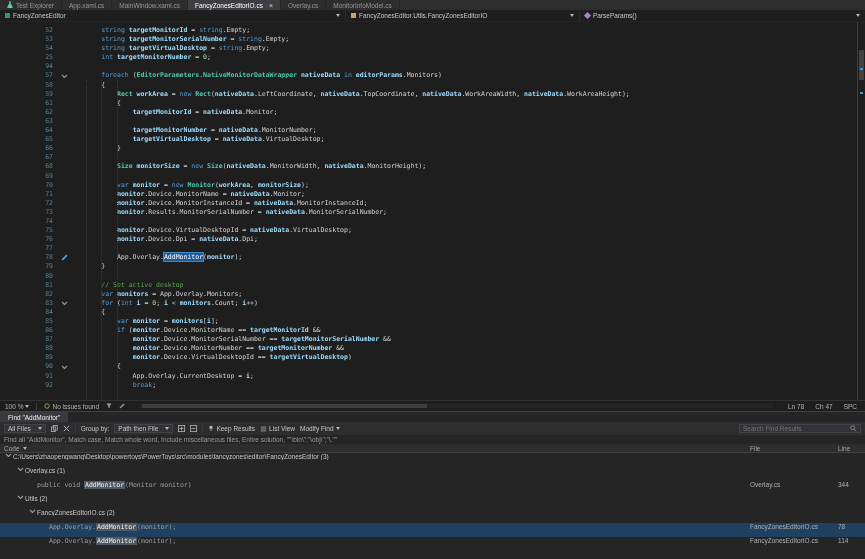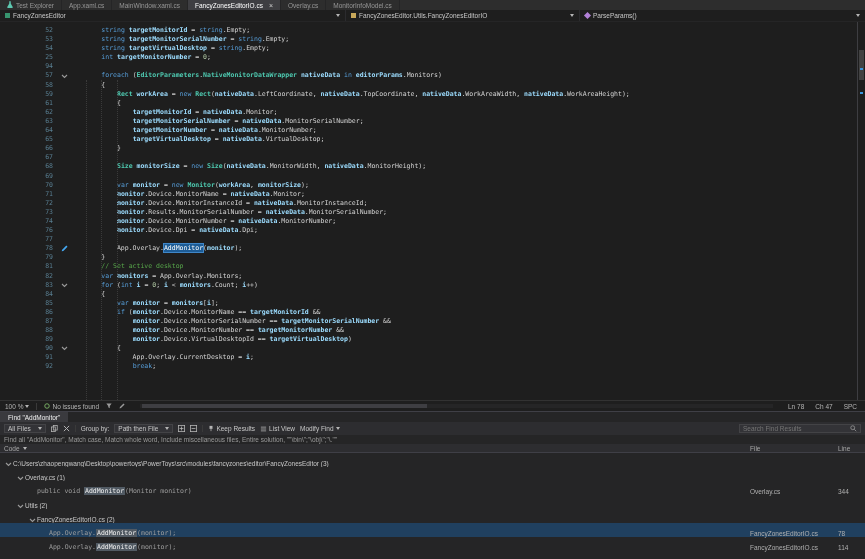--- a/index.html
+++ b/index.html
@@ -59,21 +59,21 @@
   .combo .caret{margin-left:2px}
   .tbtn{display:flex;align-items:center;gap:2px;white-space:nowrap}
   .searchbox{margin-left:auto;width:122px;height:9px;background:#333337;border:1px solid #434346;display:flex;align-items:center;padding:0 3px;gap:2px}
   .searchbox input{flex:1;background:transparent;border:none;outline:none;color:#9d9d9d;font-size:6.5px;font-family:"Liberation Sans",sans-serif;min-width:0}
   .fsummary{height:9px;display:flex;align-items:center;padding:0 4px;font-size:6.5px;color:#9a9a9a;flex:none;white-space:nowrap;overflow:hidden}
   .fcolhead{height:9px;position:relative;font-size:6.5px;color:#a8a8a8;background:#2d2d30;border-bottom:1px solid #3f3f46;flex:none}
   .fcolhead .codecol{position:absolute;left:4px;top:0;bottom:0;display:flex;align-items:center;gap:3px}
   .colfile{position:absolute;left:750px;top:0;bottom:0;display:flex;align-items:center}
   .colline{position:absolute;left:838px;top:0;bottom:0;display:flex;align-items:center}
   .frows{flex:1;overflow:hidden}
-  .frow{height:14px;display:flex;align-items:flex-end;position:relative;font-size:6.5px;color:#c8c8c8;white-space:nowrap}
+  .frow{height:14px;display:flex;align-items:flex-start;position:relative;font-size:6.5px;color:#c8c8c8;white-space:nowrap}
   .frow.sel{background:#20405f}
   .ind{flex:none;display:inline-block}
   .chv{width:9px;flex:none;display:flex;justify-content:center;align-items:center}
   .ftxt{overflow:hidden}
   .ftxt.mono{font-family:"DejaVu Sans Mono",monospace;color:#9d9d9d}
   .rhl{background:#515a63;color:#f0f0f0;padding:0 1px}
   .fcol{position:absolute;left:750px;color:#b0b0b0}
   .lcol{position:absolute;left:838px;color:#b0b0b0}
 </style>
 </head>
@@ -179,21 +179,20 @@
           <span class="code"><span class="pl">            {</span></span>
         </div>
         <div class="code-row">
           <span class="ln">62</span>
           <span class="fold"></span>
           <span class="code"><span class="pl">                </span><span class="id">targetMonitorId</span><span class="pl"> = </span><span class="id">nativeData</span><span class="pl">.Monitor;</span></span>
         </div>
         <div class="code-row">
           <span class="ln">63</span>
           <span class="fold"></span>
-          <span class="code"><span class="pl">                </span><span class="id">targetMonitorSerialNumber</span><span class="pl"> = </span><span class="id">nativeData</span><span class="pl">.MonitorSerialNumber;</span></span>
         </div>
         <div class="code-row">
           <span class="ln">64</span>
           <span class="fold"></span>
           <span class="code"><span class="pl">                </span><span class="id">targetMonitorNumber</span><span class="pl"> = </span><span class="id">nativeData</span><span class="pl">.MonitorNumber;</span></span>
         </div>
         <div class="code-row">
           <span class="ln">65</span>
           <span class="fold"></span>
           <span class="code"><span class="pl">                </span><span class="id">targetVirtualDesktop</span><span class="pl"> = </span><span class="id">nativeData</span><span class="pl">.VirtualDesktop;</span></span>
@@ -234,21 +233,25 @@
           <span class="code"><span class="pl">            </span><span class="id">monitor</span><span class="pl">.Device.MonitorInstanceId = </span><span class="id">nativeData</span><span class="pl">.MonitorInstanceId;</span></span>
         </div>
         <div class="code-row">
           <span class="ln">73</span>
           <span class="fold"></span>
           <span class="code"><span class="pl">            </span><span class="id">monitor</span><span class="pl">.Results.MonitorSerialNumber = </span><span class="id">nativeData</span><span class="pl">.MonitorSerialNumber;</span></span>
         </div>
         <div class="code-row">
           <span class="ln">74</span>
           <span class="fold"></span>
-          <span class="code"><span class="pl">            </span><span class="id">monitor</span><span class="pl">.Device.MonitorNumber = </span><span class="id">nativeData</span><span class="pl">.MonitorNumber;</span></span>
+        </div>
+        <div class="code-row">
+          <span class="ln">75</span>
+          <span class="fold"></span>
+          <span class="code"><span class="pl">            </span><span class="id">monitor</span><span class="pl">.Device.VirtualDesktopId = </span><span class="id">nativeData</span><span class="pl">.VirtualDesktop;</span></span>
         </div>
         <div class="code-row">
           <span class="ln">76</span>
           <span class="fold"></span>
           <span class="code"><span class="pl">            </span><span class="id">monitor</span><span class="pl">.Device.Dpi = </span><span class="id">nativeData</span><span class="pl">.Dpi;</span></span>
         </div>
         <div class="code-row">
           <span class="ln">77</span>
           <span class="fold"></span>
           <span class="code"></span>
@@ -259,20 +262,25 @@
             <svg width="7" height="7" viewBox="0 0 10 10">
               <path d="M1 9l2.3-.6L9.3 2.4 7.6.7 1.6 6.7z" fill="#44a8f2"></path>
             </svg>
           </span>
           <span class="code"><span class="pl">            App.Overlay.</span><span class="hl">AddMonitor</span><span class="pl">(</span><span class="id">monitor</span><span class="pl">);</span></span>
         </div>
         <div class="code-row">
           <span class="ln">79</span>
           <span class="fold"></span>
           <span class="code"><span class="pl">        }</span></span>
+        </div>
+        <div class="code-row">
+          <span class="ln">80</span>
+          <span class="fold"></span>
+          <span class="code"></span>
         </div>
         <div class="code-row">
           <span class="ln">81</span>
           <span class="fold"></span>
           <span class="code"><span class="pl">        </span><span class="cm">// Set active desktop</span></span>
         </div>
         <div class="code-row">
           <span class="ln">82</span>
           <span class="fold"></span>
           <span class="code"><span class="pl">        </span><span class="kw">var</span><span class="pl"> </span><span class="id">monitors</span><span class="pl"> = App.Overlay.Monitors;</span></span>

